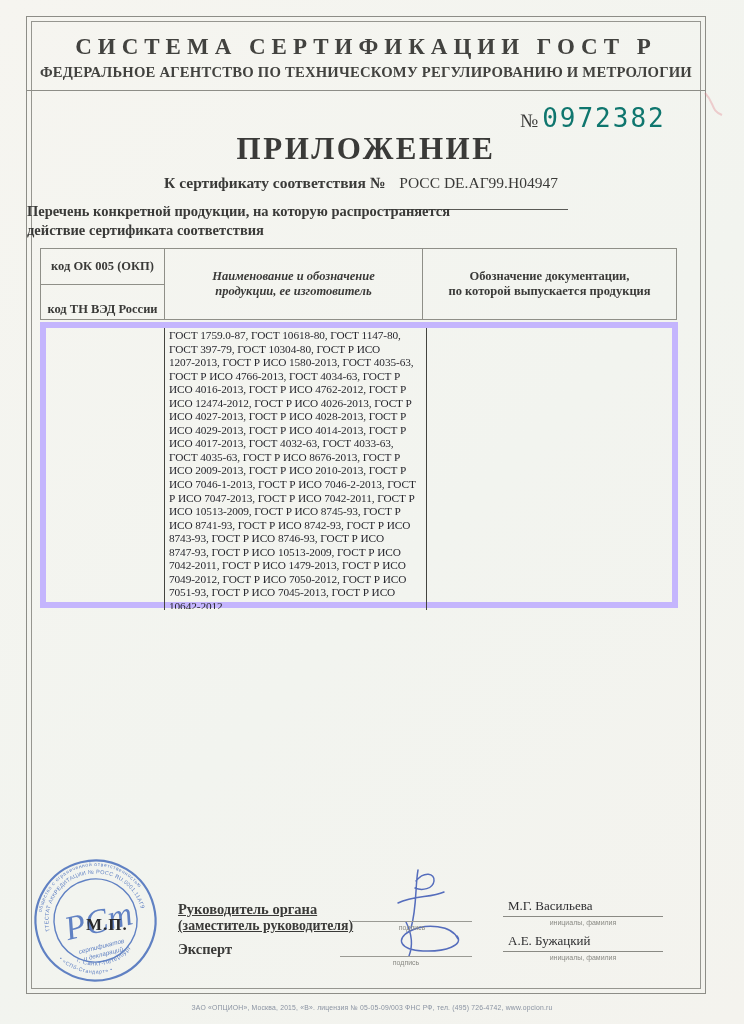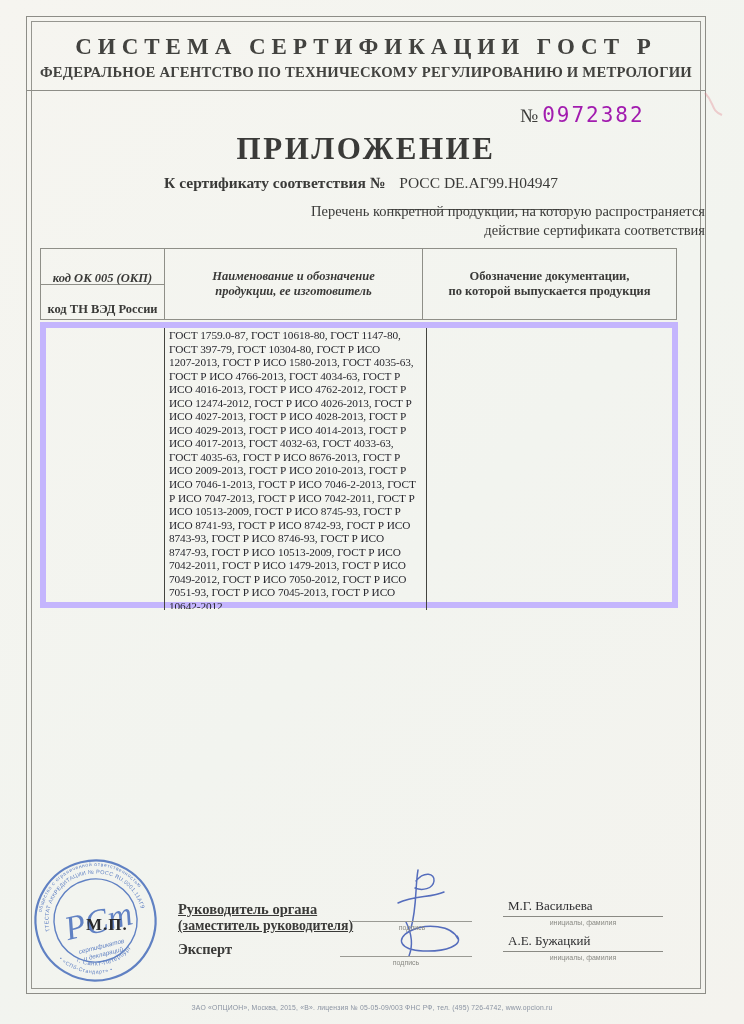--- a/index.html
+++ b/index.html
@@ -14,35 +14,35 @@
   .frame-inner{left:31px;top:21px;width:668px;height:966px;border:1px solid #969690;}
   .header-divider{left:27px;top:90px;width:678px;height:1px;background:#8d8d87;}
   
   .sys-title{left:27px;top:34px;width:678px;text-align:center;font-size:23px;font-weight:bold;
     letter-spacing:6px;color:#42423f;}
   .agency-title{left:27px;top:64px;width:678px;text-align:center;font-size:15px;font-weight:bold;
     letter-spacing:0.2px;color:#42423f;transform:scaleX(0.98);}
   
   .blank-number{left:520px;top:103px;width:180px;white-space:nowrap;}
   .blank-number .nsign{font-size:19px;color:#3c3c3a;}
-  .blank-number .digits{font-family:"DejaVu Sans Mono",monospace;font-size:21px;letter-spacing:2px;color:#a21caf;}
+  .blank-number .digits{font-family:"DejaVu Sans Mono",monospace;font-size:26px;letter-spacing:2px;color:#0f766e;}
   
   .doc-title{left:27px;top:131px;width:678px;text-align:center;font-size:31px;font-weight:bold;letter-spacing:2.5px;color:#3a3a38;}
   .cert-line{left:27px;top:174px;width:678px;text-align:center;font-size:15.5px;font-weight:bold;color:#3a3a38;}
   .cert-line .certnum{font-weight:normal;border-bottom:1px solid #5a5a56;padding:0 10px 18px 10px;}
-  .subtitle{left:27px;top:202px;width:678px;text-align:right;font-size:14.5px;font-weight:normal;
+  .subtitle{left:27px;top:202px;width:678px;text-align:left;font-size:14.5px;font-weight:bold;
     line-height:18.5px;color:#3a3a38;white-space:pre-line;}
   
   .t-head{left:40px;top:248px;width:635px;height:70px;border:1px solid #8f8f88;}
   .t-head .v1{position:absolute;left:123px;top:0;width:1px;height:70px;background:#8f8f88;}
   .t-head .v2{position:absolute;left:381px;top:0;width:1px;height:70px;background:#8f8f88;}
   .t-head .h1{position:absolute;left:0;top:35px;width:123px;height:1px;background:#8f8f88;}
   .th-cell{position:absolute;display:flex;align-items:center;justify-content:center;text-align:center;
     font-size:12.5px;font-weight:bold;line-height:15px;color:#3a3a38;white-space:pre-line;}
-  .c1a{left:0;top:12px;width:123px;height:35px;font-style:italic;}
+  .c1a{left:0;top:0;width:123px;height:35px;}
   .c1b{left:0;top:35px;width:123px;height:35px;margin-top:8px;}
   .c2h{left:124px;top:0;width:257px;height:70px;font-style:italic;}
   .c3h{left:382px;top:0;width:253px;height:70px;}
   
   .t-body{left:40px;top:322px;width:638px;height:286px;border:6px solid #c4b5fd;box-sizing:border-box;}
   .t-body .v1{position:absolute;left:118px;top:0;width:1px;height:282px;background:#44443f;}
   .t-body .v2{position:absolute;left:380px;top:0;width:1px;height:282px;background:#44443f;}
   .tb-cell{position:absolute;top:0;font-size:11.3px;line-height:13.55px;color:#26262d;
     white-space:pre;overflow:hidden;letter-spacing:-0.1px;}
   .b1{left:2px;width:114px;height:282px;}

